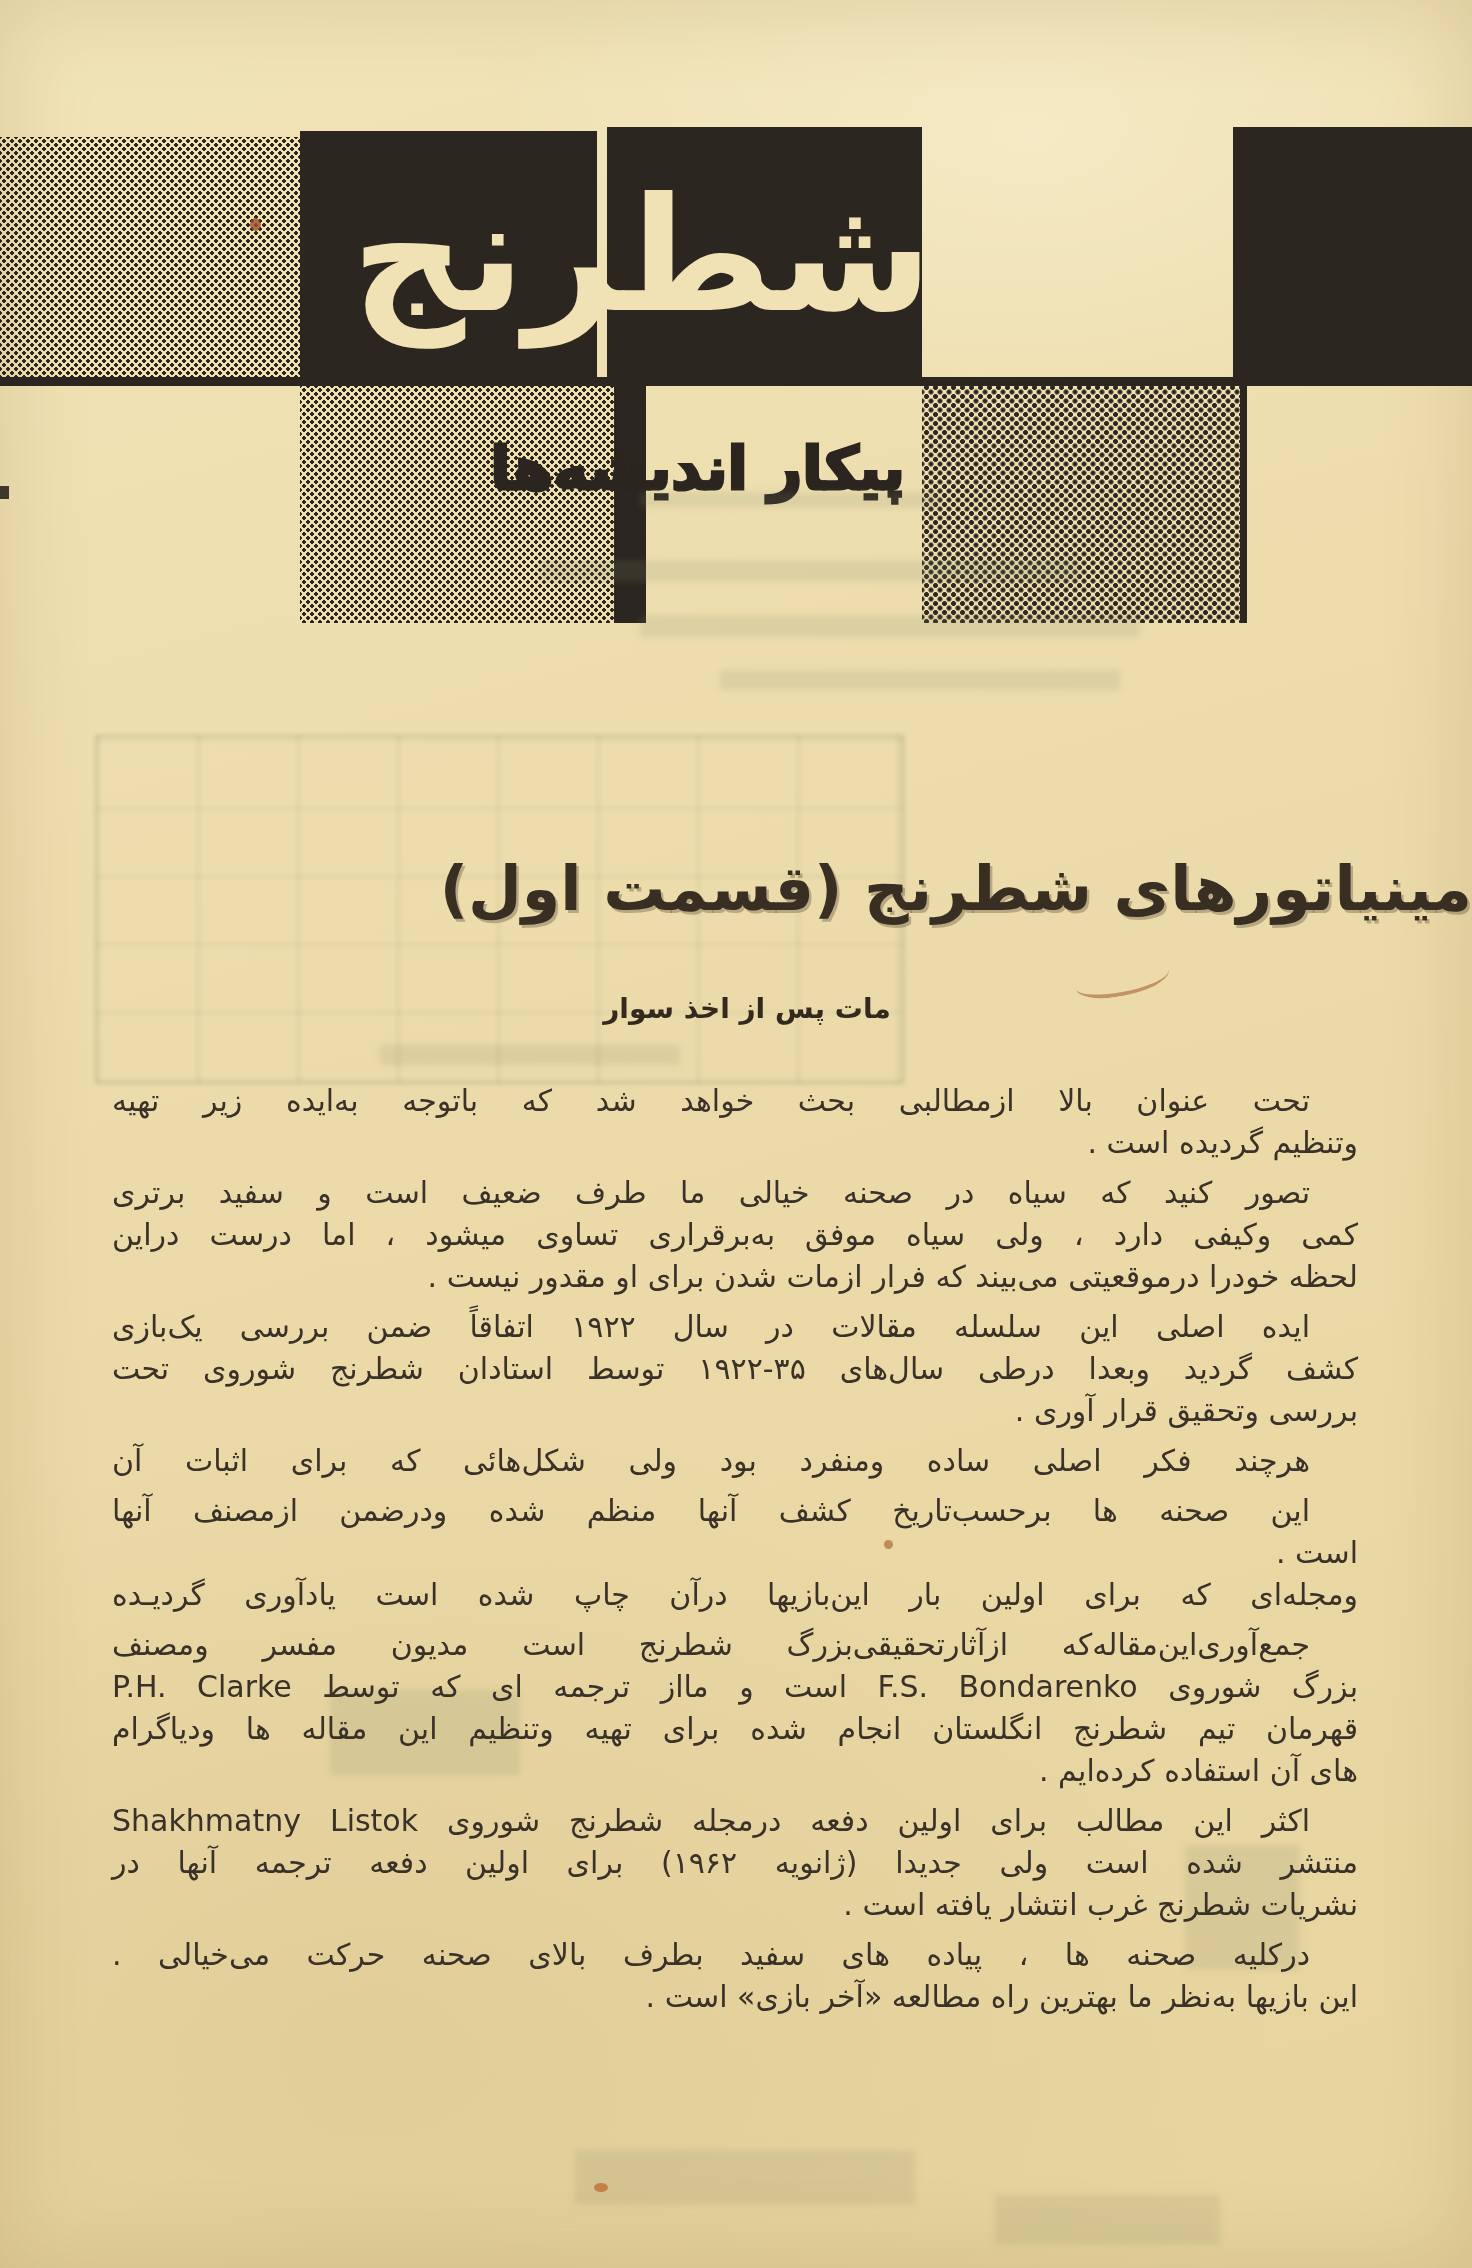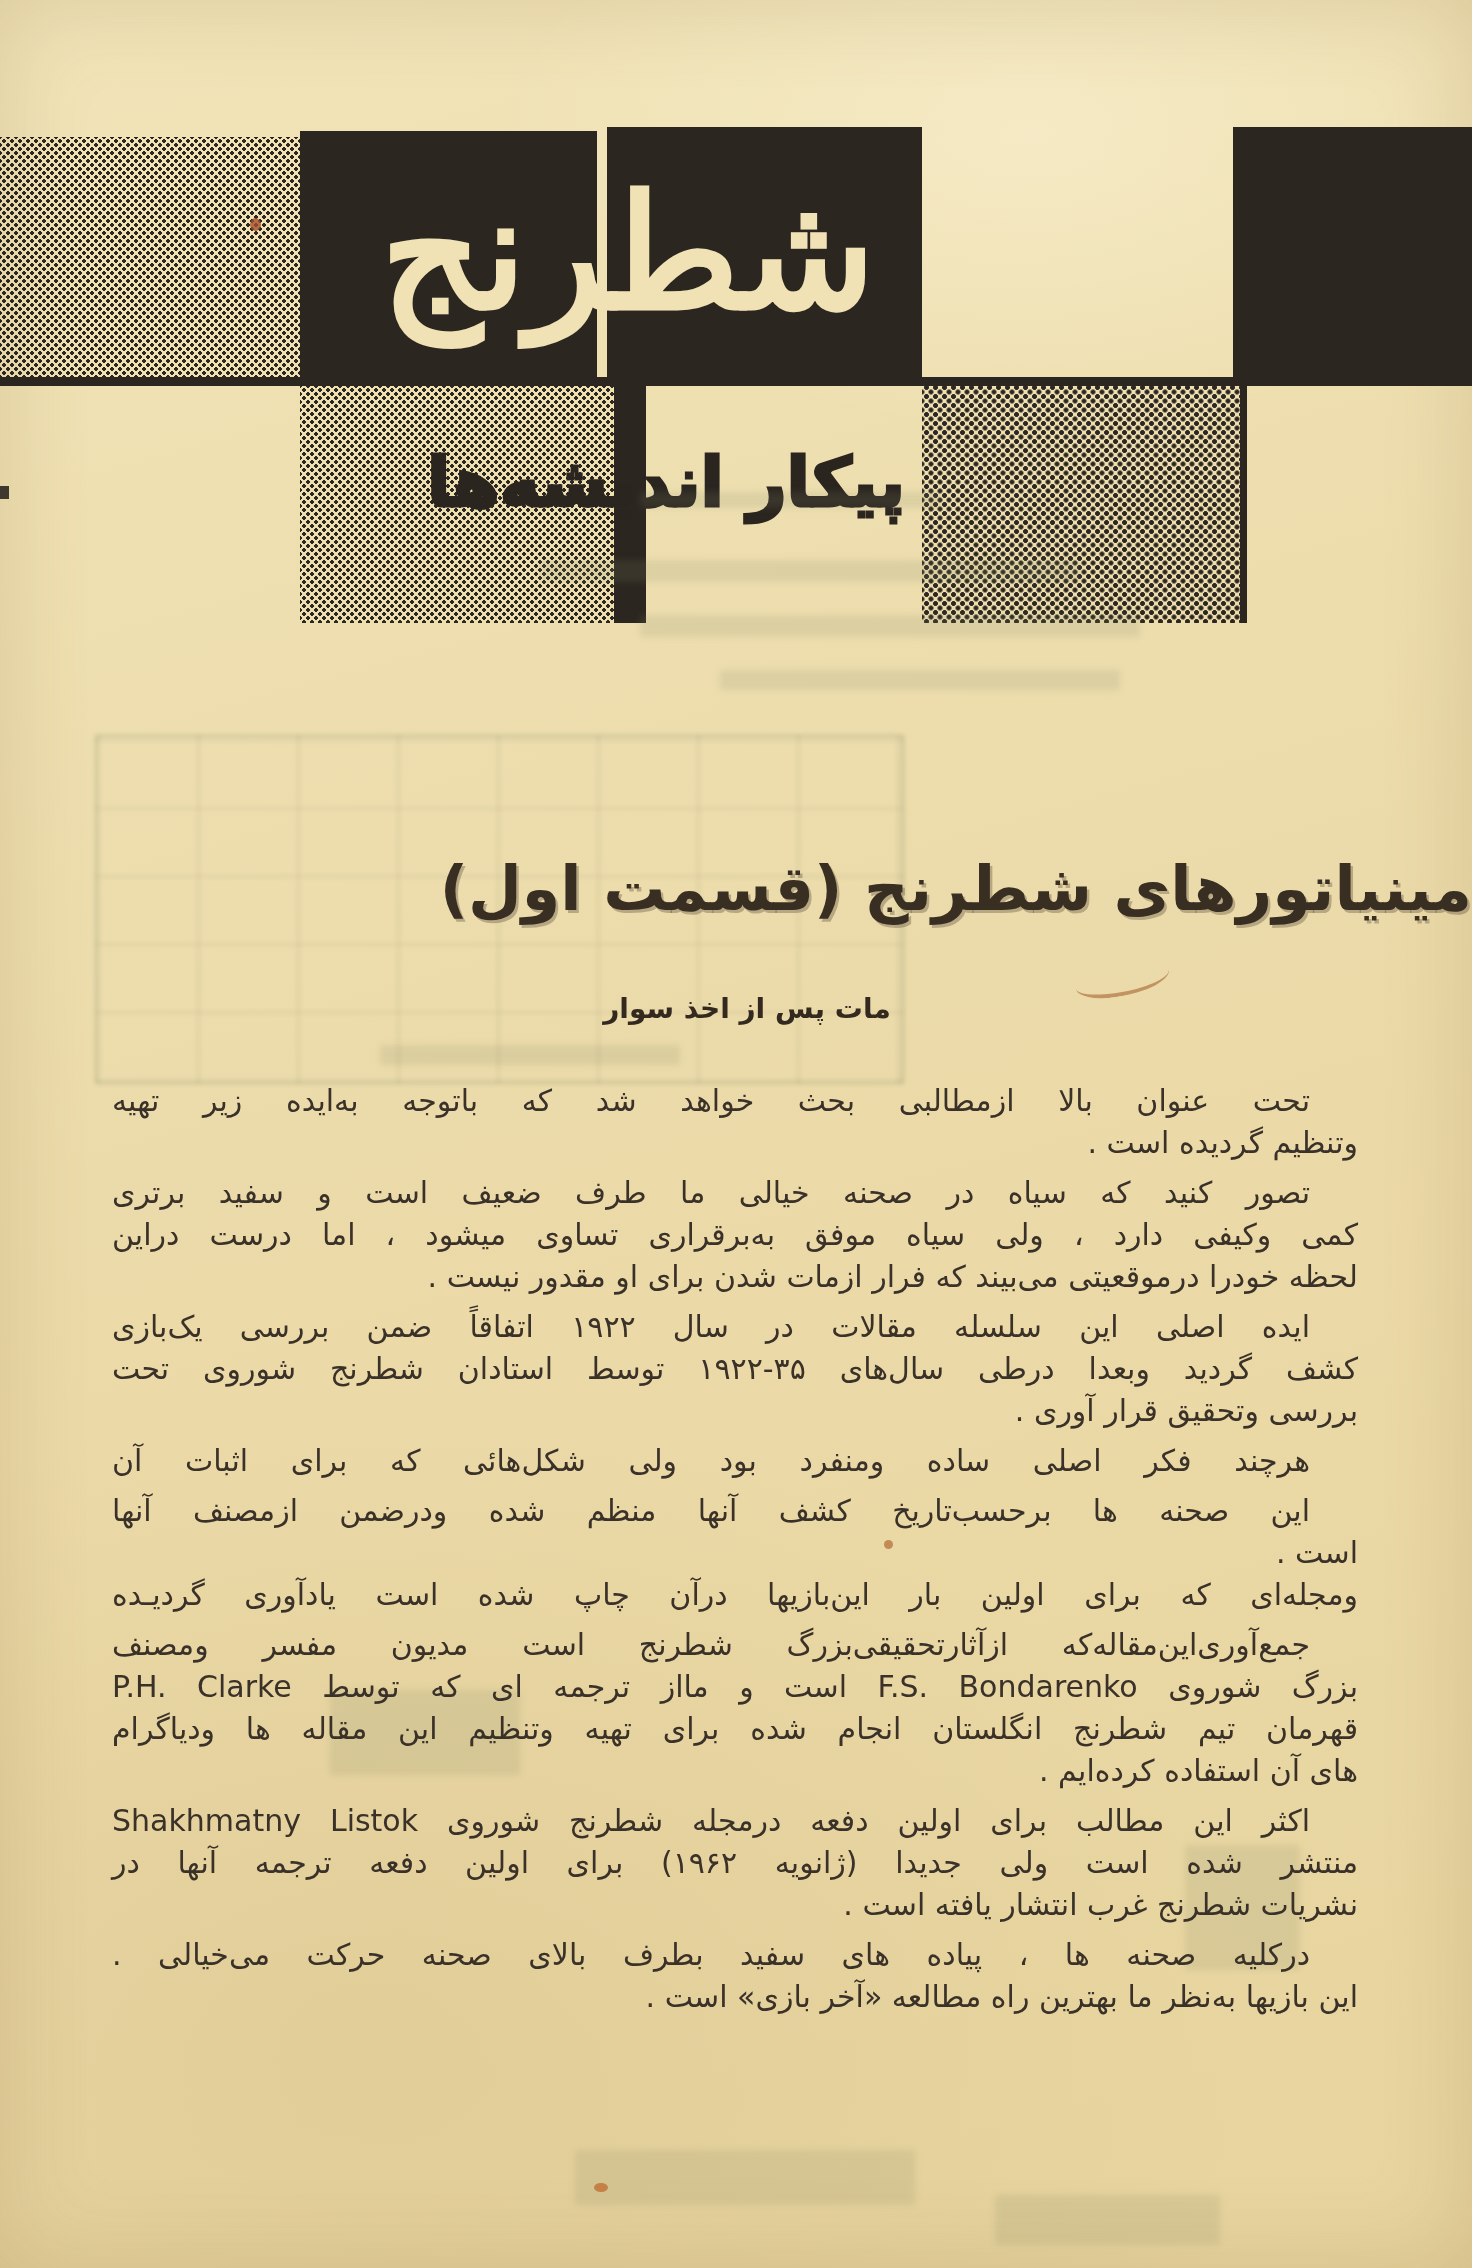--- a/index.html
+++ b/index.html
@@ -36,33 +36,32 @@
   .sq-dot1{left:0;top:137px;width:300px;height:244px;}
   .sq-black1{left:300px;top:131px;width:297px;height:250px;}
   .sq-black2{left:607px;top:127px;width:315px;height:254px;}
   .sq-black3{left:1233px;top:127px;width:239px;height:252px;}
   .hrule{left:0;top:377px;width:1472px;height:9px;background:#2b2620;}
   .sq-dot2{left:300px;top:386px;width:314px;height:237px;}
   .vbar{left:614px;top:386px;width:32px;height:237px;background:#2b2620;}
   .sq-dot3{left:922px;top:383px;width:318px;height:240px;}
   .vline{left:1240px;top:383px;width:7px;height:240px;background:#2b2620;}
   .chess-word{
-    left:288px;top:131px;width:622px;height:248px;
+    left:302px;top:131px;width:622px;height:248px;
     display:flex;align-items:center;justify-content:center;
     padding-left:58px;box-sizing:border-box;
     direction:rtl;color:#f0e2b5;
     font-size:158px;font-weight:bold;line-height:1;
     white-space:nowrap;
-    font-family:Liberation Serif, serif;
   }
   .mag-title{
-    left:150px;top:390px;width:755px;height:185px;
+    left:150px;top:376px;width:755px;height:185px;
     display:flex;align-items:center;justify-content:flex-start;
     direction:rtl;color:#2b2520;
-    font-size:68px;font-weight:bold;line-height:1;
+    font-size:59px;font-weight:bold;line-height:1;
     -webkit-text-stroke:3px #2b2520;
     white-space:nowrap;
   }
   
   .heading{
     left:44px;top:852px;width:1428px;
     text-align:right;direction:rtl;
     font-size:62px;font-weight:bold;color:#382e22;
     text-shadow:2.5px 2.5px 0 rgba(58,49,39,0.30);
     white-space:nowrap;

